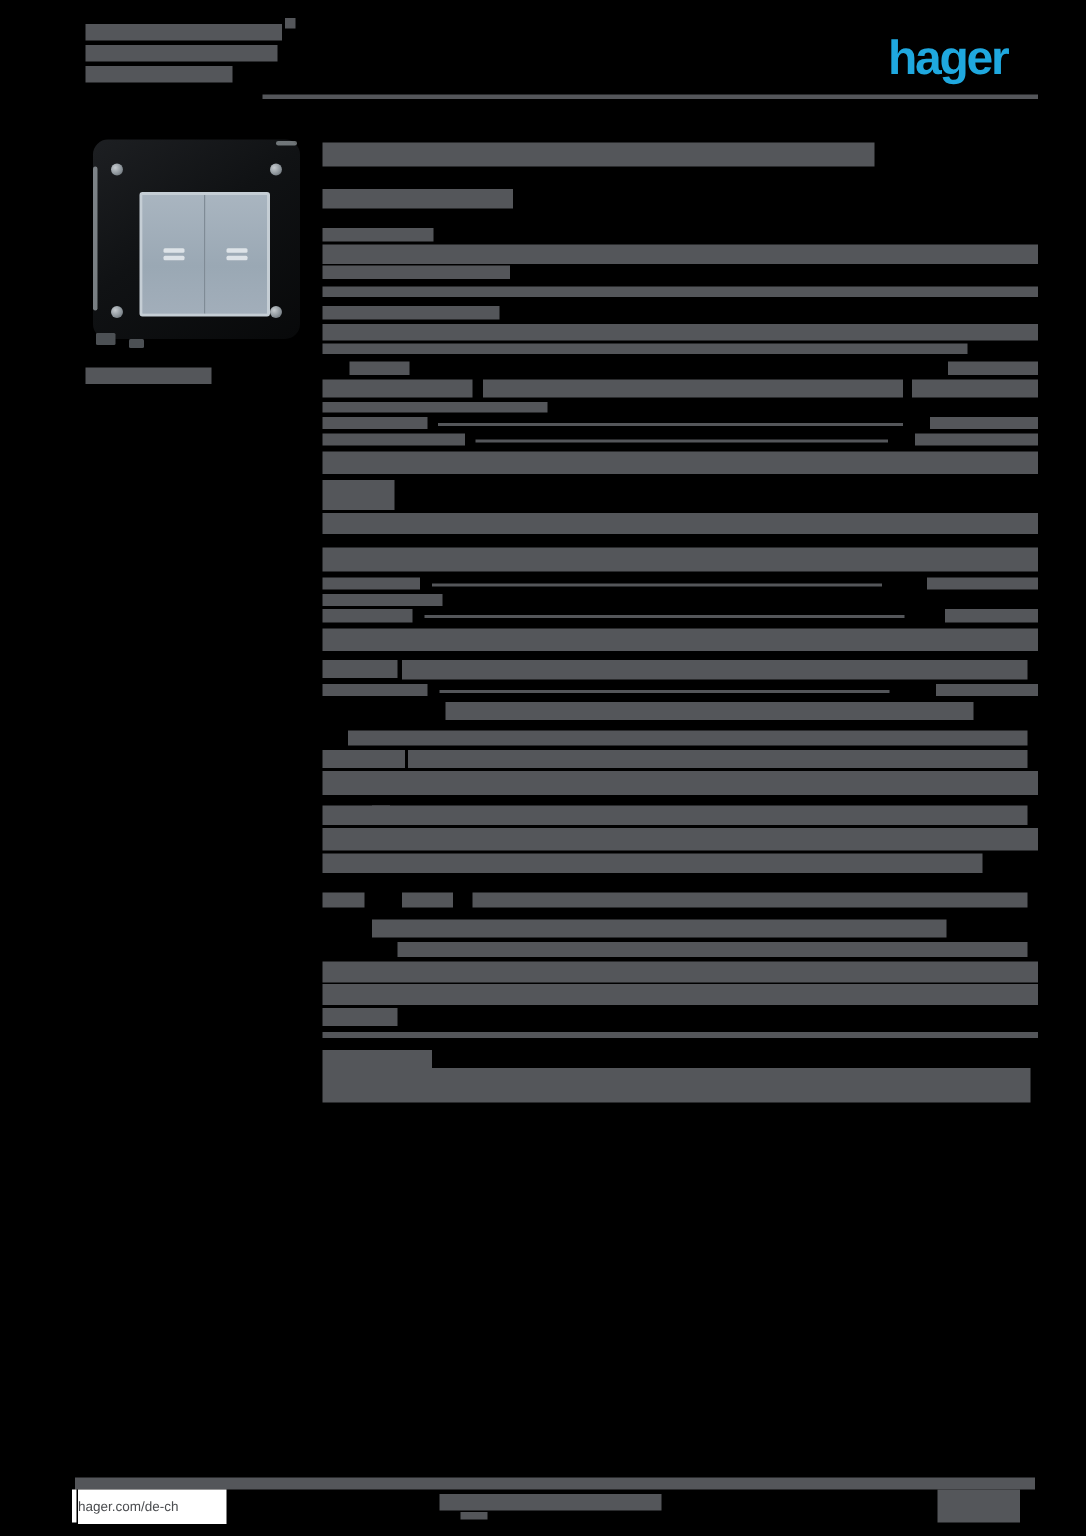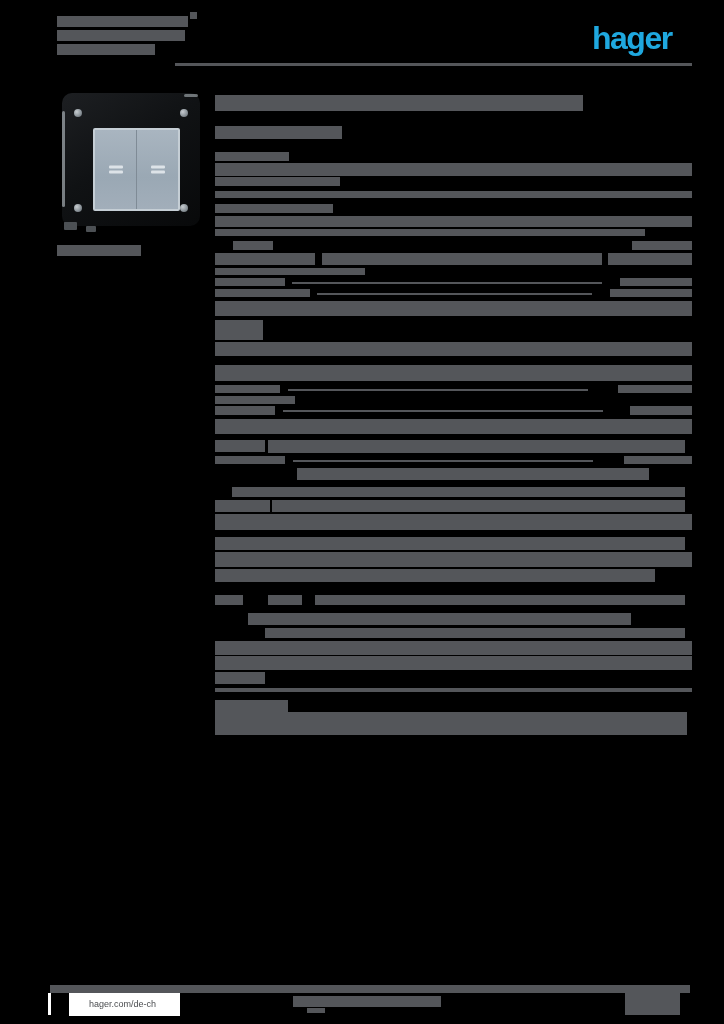--- a/index.html
+++ b/index.html
@@ -53,23 +53,23 @@
   }
   .rocker.left{border-right:1px solid #7f8b96;}
   .sym{position:absolute;left:50%;top:50%;transform:translate(-50%,-50%);width:14px;height:9px;}
   .sym i{display:block;width:14px;height:3px;background:#dde3e8;margin-bottom:2px;border-radius:1px;}
   .foot{position:absolute;background:#4c5054;border-radius:1px;}
   .foot.f1{left:2px;bottom:-4px;width:13px;height:8px;}
   .foot.f2{left:24px;bottom:-6px;width:10px;height:6px;}
 
   
   .footer-link-box{
-    position:absolute;left:69px;top:993px;width:111px;height:23px;
+    position:absolute;left:52px;top:993px;width:99px;height:23px;
     background:#ffffff;color:#4b4d50;font-size:9px;line-height:23px;
-    padding-left:20px;white-space:nowrap;overflow:hidden;
+    padding-left:0;white-space:nowrap;overflow:hidden;
   }
   .footer-left-edge{position:absolute;left:48px;top:993px;width:3px;height:22px;background:#ffffff;}
 </style>
 </head>
 <body>
 
 <div class="page">
 
   <div class="logo">hager</div>
 

